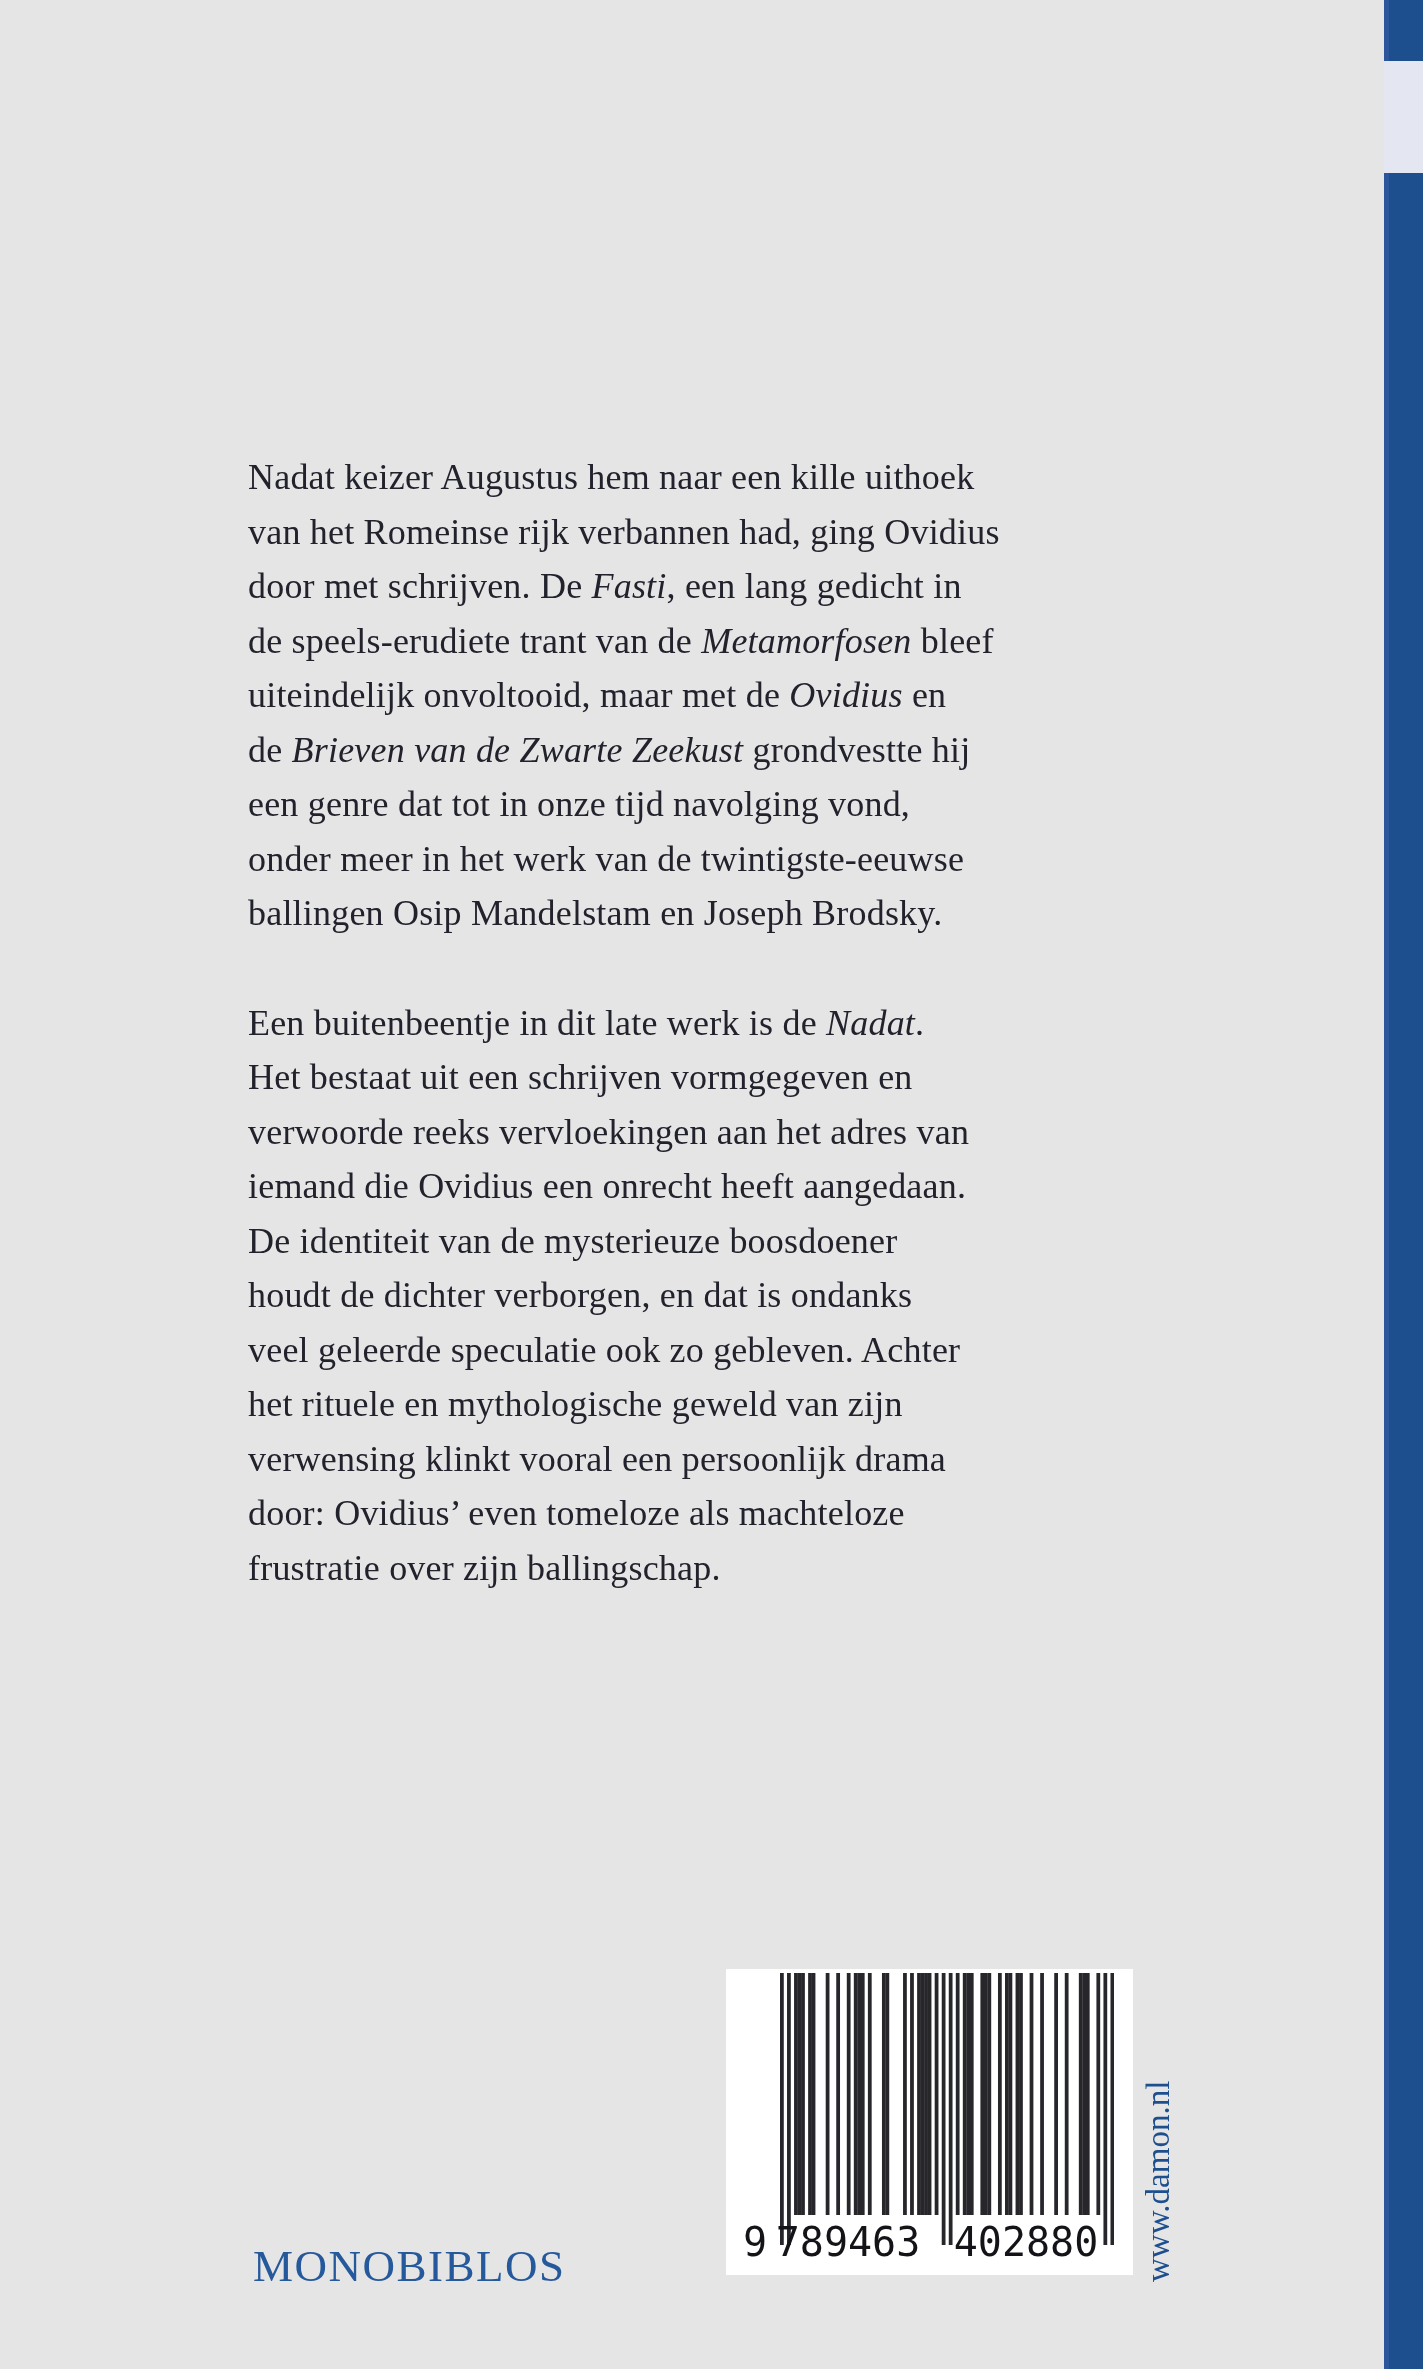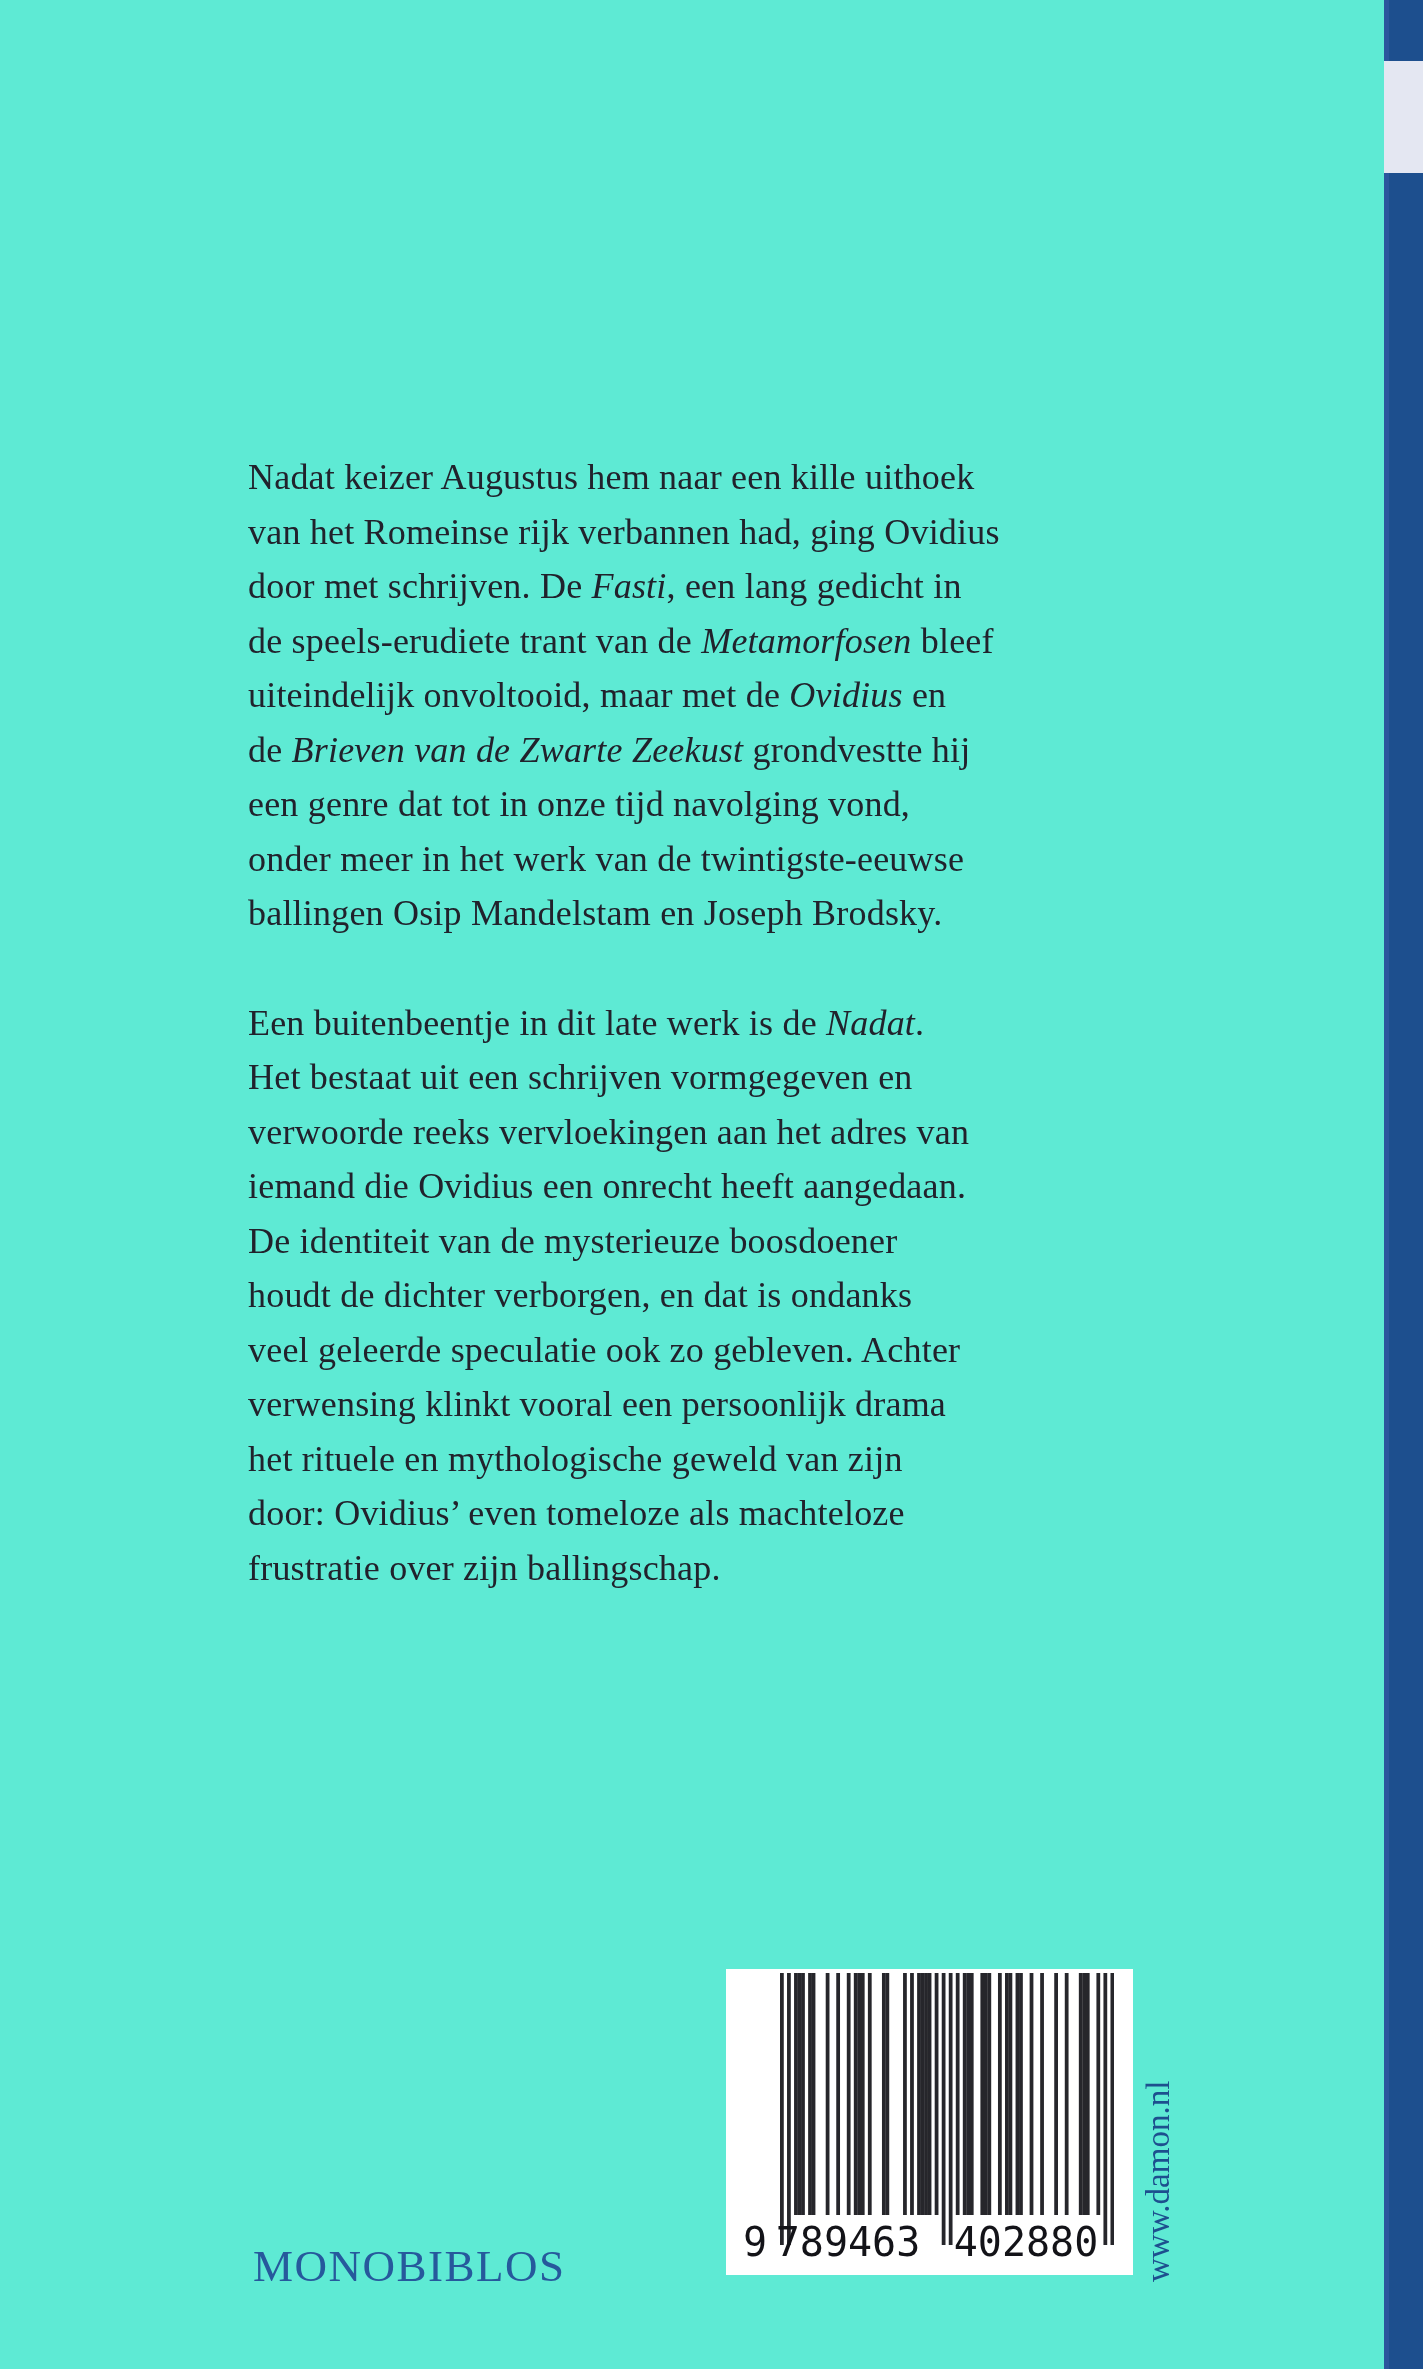--- a/index.html
+++ b/index.html
@@ -2,21 +2,21 @@
 <html><head>
 <meta charset="utf-8">
 <style>
   html, body { margin: 0; padding: 0; }
   body { font-family: "Liberation Serif", serif; }
 
   .cover {
     position: relative;
     width: 1423px;
     height: 2369px;
-    background: #5eead4;
+    background: #e5e5e5;
     overflow: hidden;
   }
 
   
   .stripe {
     position: absolute;
     top: 0; right: 0;
     width: 39px; height: 2369px;
     background: #1d4f8e;
   }
@@ -109,22 +109,22 @@
         <div class="line"><span>ballingen Osip Mandelstam en Joseph Brodsky.</span></div>
       </div>
       <div class="para">
         <div class="line"><span>Een buitenbeentje in dit late werk is de </span><span class="it">Nadat</span><span>.</span></div>
         <div class="line"><span>Het bestaat uit een schrijven vormgegeven en</span></div>
         <div class="line"><span>verwoorde reeks vervloekingen aan het adres van</span></div>
         <div class="line"><span>iemand die Ovidius een onrecht heeft aangedaan.</span></div>
         <div class="line"><span>De identiteit van de mysterieuze boosdoener</span></div>
         <div class="line"><span>houdt de dichter verborgen, en dat is ondanks</span></div>
         <div class="line"><span>veel geleerde speculatie ook zo gebleven. Achter</span></div>
+        <div class="line"><span>het rituele en mythologische geweld van zijn</span></div>
         <div class="line"><span>verwensing klinkt vooral een persoonlijk drama</span></div>
-        <div class="line"><span>het rituele en mythologische geweld van zijn</span></div>
         <div class="line"><span>door: Ovidius’ even tomeloze als machteloze</span></div>
         <div class="line"><span>frustratie over zijn ballingschap.</span></div>
       </div>
     </div>
 
   <div class="imprint">MONOBIBLOS</div>
 
   <div class="barcode-box">
     <svg class="barcode-svg" width="334" height="276" viewBox="0 0 334 276" xmlns="http://www.w3.org/2000/svg">
         <rect x="0.00" y="0" width="3.77" height="272" fill="#26262b"></rect>

